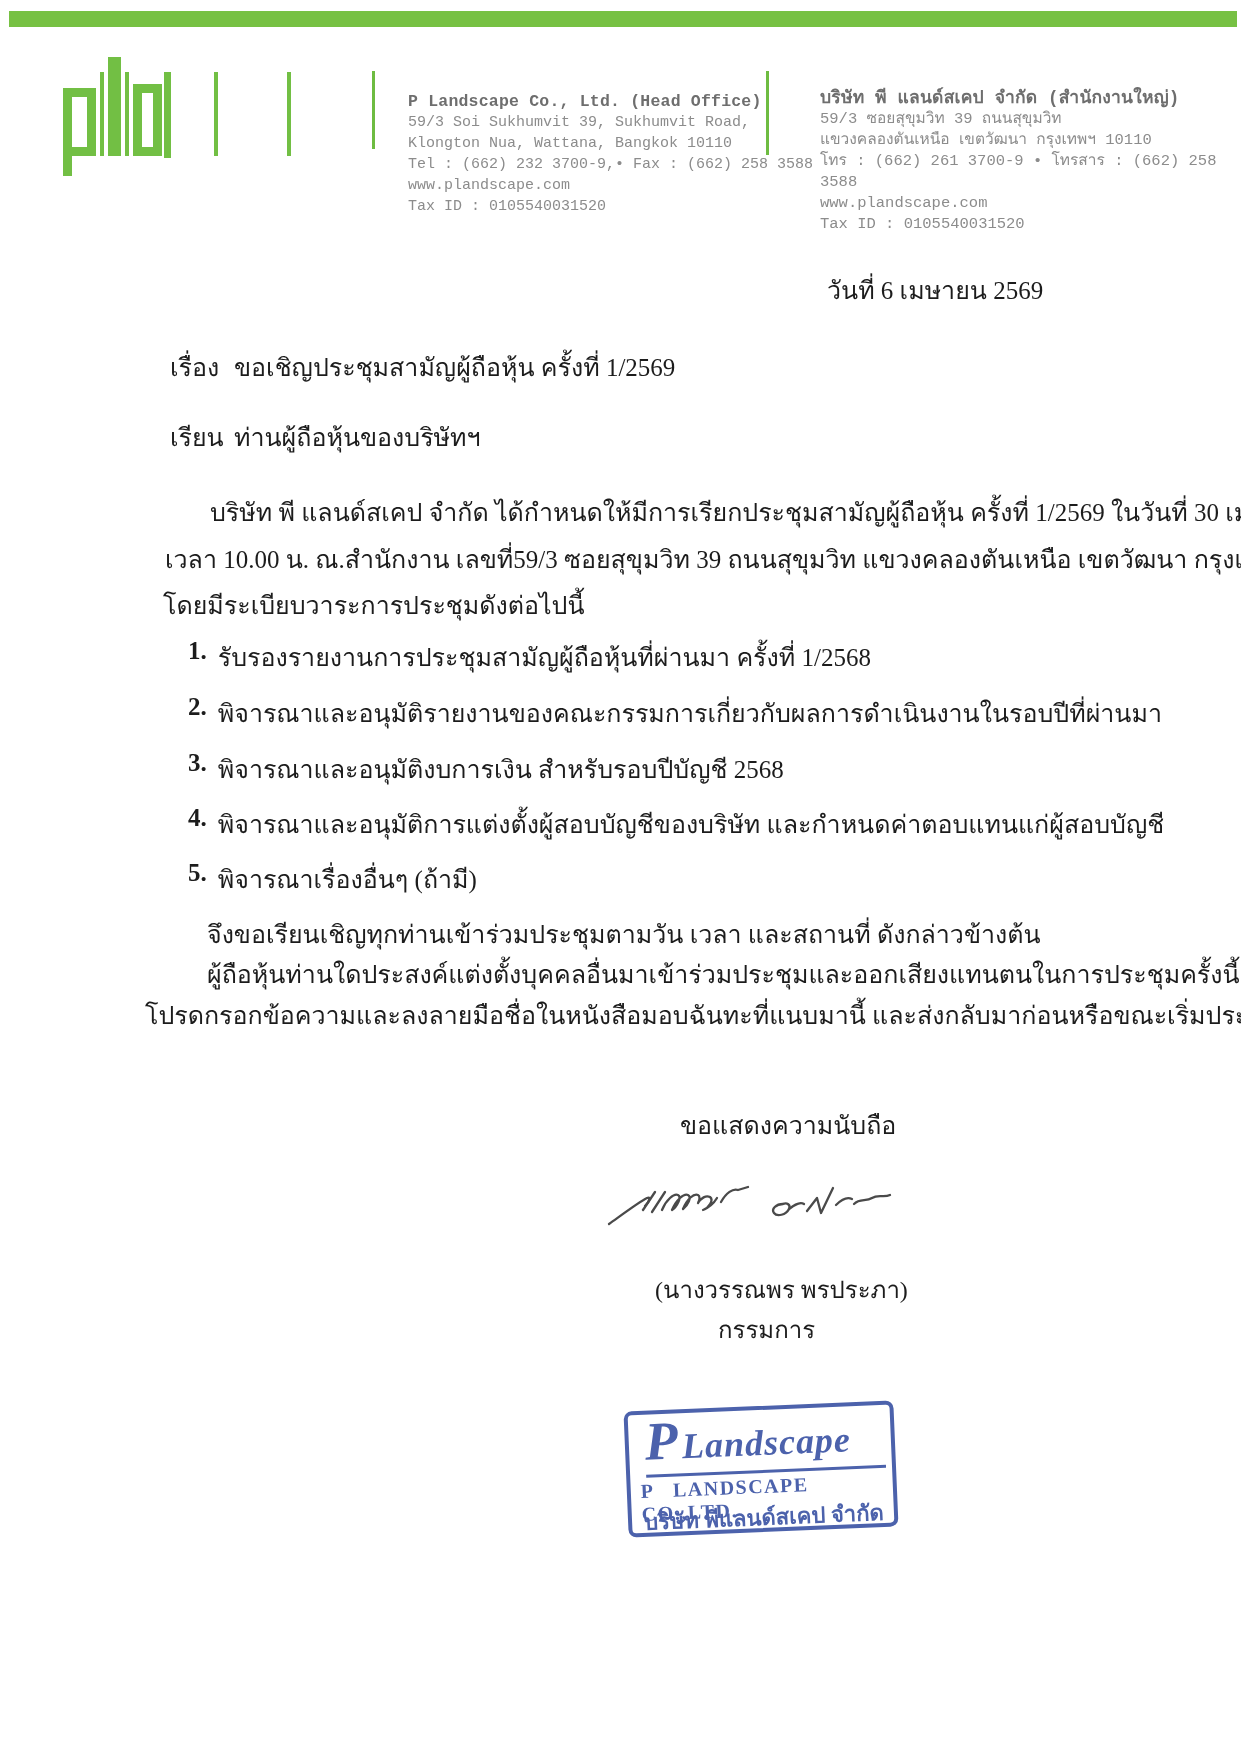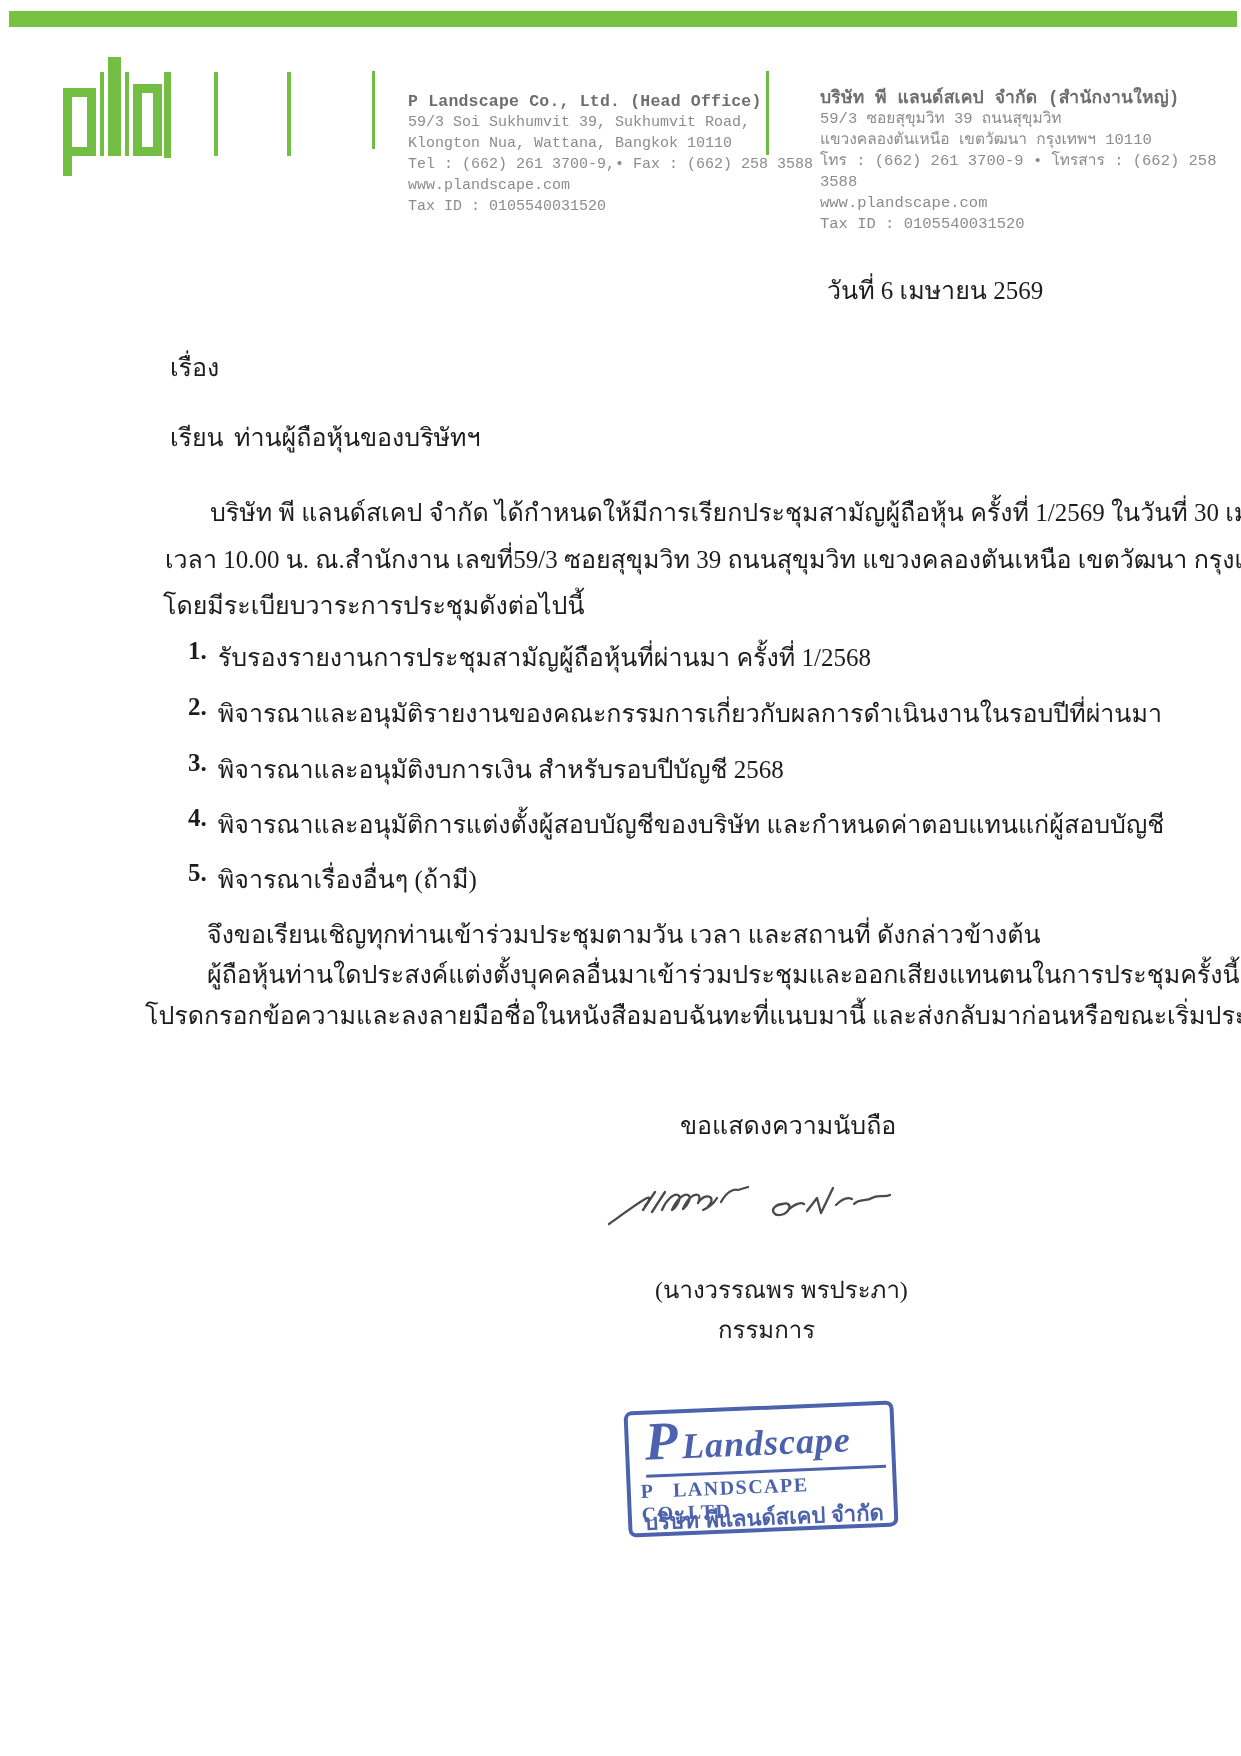--- a/index.html
+++ b/index.html
@@ -74,37 +74,38 @@
     <div class="lg-bar4"></div>
     <div class="lg-bar5"></div>
   </div>
   <div class="vdiv d1"></div>
   <div class="vdiv d2"></div>
 
   <div class="hdr en">
     <div class="co">P Landscape Co., Ltd. (Head Office)</div>
     <div>59/3 Soi Sukhumvit 39, Sukhumvit Road,</div>
     <div>Klongton Nua, Wattana, Bangkok 10110</div>
-    <div>Tel : (662) 261 3700-9,• Fax : (662) 258 3588</div>
+    <div>Tel : (662) 232 3700-9,• Fax : (662) 258 3588</div>
     <div>www.plandscape.com</div>
     <div>Tax ID : 0105540031520</div>
   </div>
 
   <div class="hdr th">
     <div class="co">บริษัท พี แลนด์สเคป จำกัด (สำนักงานใหญ่)</div>
     <div>59/3 ซอยสุขุมวิท 39 ถนนสุขุมวิท</div>
     <div>แขวงคลองตันเหนือ เขตวัฒนา กรุงเทพฯ 10110</div>
     <div>โทร : (662) 261 3700-9 • โทรสาร : (662) 258 3588</div>
     <div>www.plandscape.com</div>
     <div>Tax ID : 0105540031520</div>
   </div>
 
   <div class="abs t" style="left:827px;top:270px;">วันที่ 6 เมษายน 2569</div>
 
   <div class="abs t" style="left:170px;top:347px;">เรื่อง</div>
+  <div class="abs t" style="left:234px;top:347px;">ขอเชิญประชุมสามัญผู้ถือหุ้น ครั้งที่ 1/2569</div>
 
   <div class="abs t" style="left:170px;top:417px;text-align:center;">เรียน</div>
   <div class="abs t" style="left:234px;top:417px;text-align:center;">ท่านผู้ถือหุ้นของบริษัทฯ</div>
 
   <div class="abs t" style="left:210px;top:492px;">บริษัท พี แลนด์สเคป จำกัด ได้กำหนดให้มีการเรียกประชุมสามัญผู้ถือหุ้น ครั้งที่ 1/2569 ในวันที่ 30 เมษายน 2569</div>
   <div class="abs t" style="left:165px;top:539px;">เวลา 10.00 น. ณ.สำนักงาน เลขที่59/3 ซอยสุขุมวิท 39 ถนนสุขุมวิท แขวงคลองตันเหนือ เขตวัฒนา กรุงเทพมหานคร</div>
   <div class="abs t" style="left:163px;top:585px;">โดยมีระเบียบวาระการประชุมดังต่อไปนี้</div>
 
   <div class="agenda-row" style="top:637px;">
     <span class="agenda-num">1.</span>

